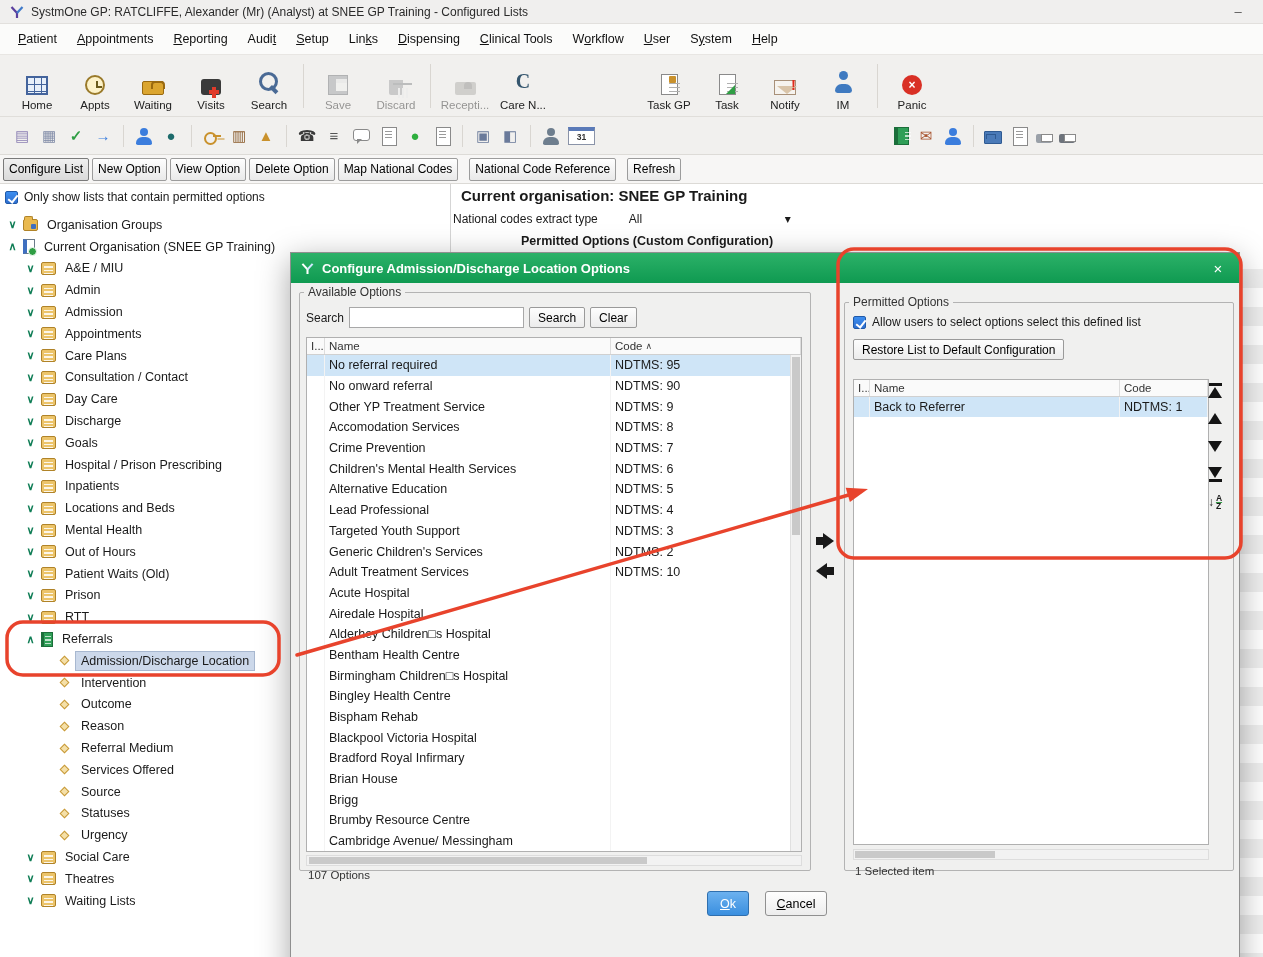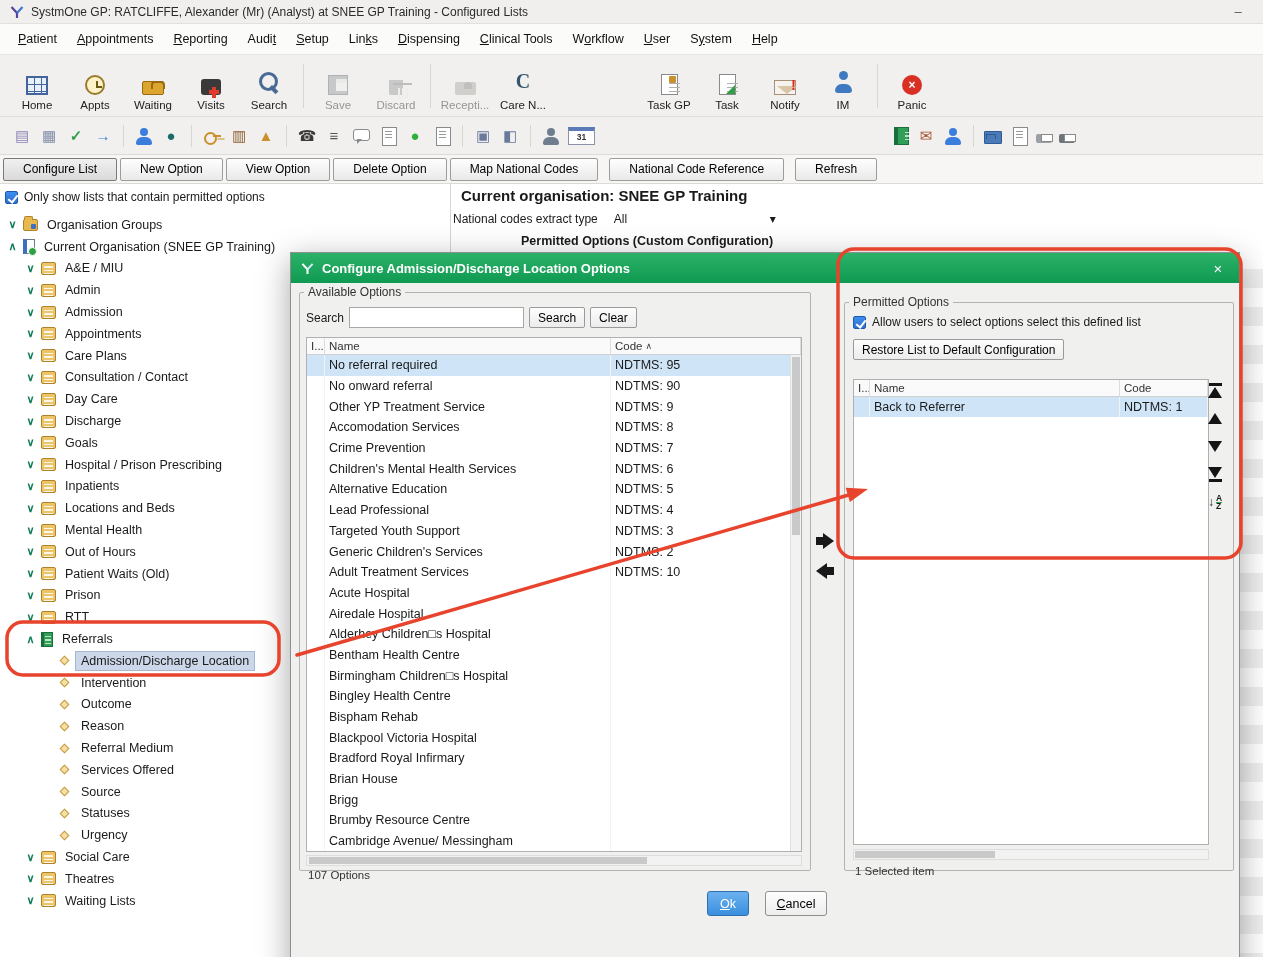--- a/index.html
+++ b/index.html
@@ -73,21 +73,21 @@
 .shape-book{width:15px;height:18px;background:#2f9e57;border:1px solid #1b6e3a;border-left:4px solid #1b6e3a}
 .shape-book::after{content:"";position:absolute;left:7px;top:4px;width:6px;height:8px;background:repeating-linear-gradient(#ffffffb0 0 1.5px,transparent 1.5px 3.5px)}
 .shape-folder{width:18px;height:13px;background:#4a7ab8;border:1px solid #2f5a92;border-radius:1px;margin-top:4px}
 .shape-folder::before{content:"";position:absolute;left:1px;top:2px;width:8px;height:4px;background:#4a7ab8;border:1px solid #2f5a92;border-bottom:none}
 .shape-printer{width:16px;height:9px;background:#9aa0a8;border-radius:2px;margin-top:6px}
 .shape-printer::before{content:"";position:absolute;left:5px;top:0px;width:10px;height:6px;background:#fff;border:1px solid #8a8a8a}
 .shape-printer.dark{background:#6e747c}
 
 
 .tabstrip{position:absolute;top:155px;left:0;right:0;height:29px;background:#f7f6f5;border-bottom:1px solid #dcdad6;display:flex;align-items:center;gap:3px;padding:0 3px}
-.tab-btn{height:23px;padding:0 19px;border:1px solid #9c9c9c;border-radius:2px;background:linear-gradient(#fefefe,#e9e9e9);display:flex;align-items:center;font-size:12px;font-family:inherit;white-space:nowrap}
+.tab-btn{height:23px;padding:0 5px;border:1px solid #9c9c9c;border-radius:2px;background:linear-gradient(#fefefe,#e9e9e9);display:flex;align-items:center;font-size:12px;font-family:inherit;white-space:nowrap}
 .tab-btn.active{background:linear-gradient(#f0f0f0,#dadada);border-color:#7a7a7a}
 .tab-btn.gapS{margin-left:8px}
 
 
 .leftpanel{position:absolute;left:0;top:184px;width:450px;bottom:0;background:#fff}
 .filter-row{display:flex;align-items:center;gap:6px;padding:6px 6px 4px 5px;font-size:12px}
 .cbx{width:13px;height:13px;background:linear-gradient(#3c8ef0,#2f6fd0);border:1px solid #2059a8;border-radius:2px;position:relative;flex:0 0 auto}
 .cbx::after{content:"";position:absolute;left:4px;top:1px;width:4px;height:8px;border:solid #fff;border-width:0 2px 2px 0;transform:rotate(38deg)}
 .tree{position:absolute;left:0;top:30px;right:0;bottom:0;overflow:hidden}
 .trow{height:21.8px;display:flex;align-items:center;gap:4px;padding-left:6px;white-space:nowrap}
@@ -105,21 +105,21 @@
 .list-folder-icon{width:15px;height:13px;background:#ecc46a;border:1px solid #b08328;border-radius:2px}
 .list-folder-icon::before{content:"";position:absolute;left:2px;top:3px;right:2px;height:8px;background:repeating-linear-gradient(rgba(255,255,255,.85) 0 1.5px,transparent 1.5px 3.5px)}
 .green-book-icon{width:12px;height:15px;background:#2f9e57;border:1px solid #1b6e3a;border-left:3px solid #1b6e3a}
 .green-book-icon::before{content:"";position:absolute;left:1px;top:3px;right:1px;height:8px;background:repeating-linear-gradient(rgba(255,255,255,.7) 0 1.5px,transparent 1.5px 3.5px)}
 .diamond-bullet-icon{width:7px;height:7px;background:#f5e0a8;border:1.5px solid #c79a3a;transform:rotate(45deg);margin:0 4px 0 1px}
 
 
 .content{position:absolute;left:450px;top:184px;right:0;bottom:0;background:#fff;border-left:1px solid #d5d5d5}
 .bg-stripes{position:absolute;left:0;right:0;top:66px;bottom:0;background:repeating-linear-gradient(180deg,#fff 0 19px,#efefef 19px 38px)}
 .ct-heading{position:absolute;left:10px;top:3px;font-size:15px;font-weight:bold}
-.ct-extract{position:absolute;left:2px;top:26px;display:flex;align-items:center;gap:8px;font-size:12px}
+.ct-extract{position:absolute;left:2px;top:26px;display:flex;align-items:center;gap:23px;font-size:12px}
 .ct-select{width:178px;display:flex;justify-content:space-between;align-items:center;padding:2px 8px;font-size:12px}
 .ct-section{position:absolute;left:70px;top:50px;font-size:12.5px;font-weight:bold}
 .bg-row{position:absolute;left:55px;font-size:12.5px}
 
 
 .dialog{position:absolute;left:290px;top:252px;width:950px;height:772px;background:#f0f0ef;border:1px solid #8f8f8f;box-shadow:0 8px 30px rgba(0,0,0,.35);z-index:20}
 .dlg-title{height:30px;background:linear-gradient(#2cb168,#0f9a51);display:flex;align-items:center;gap:8px;padding:0 10px;color:#fff;font-weight:bold;font-size:13px}
 .dlg-close{margin-left:auto;font-size:15px;width:22px;text-align:center;font-weight:normal}
 fieldset{position:absolute;border:1px solid #b3b3b3;border-radius:2px}
 legend{font-size:12px;color:#333;padding:0 4px;margin-left:4px}

